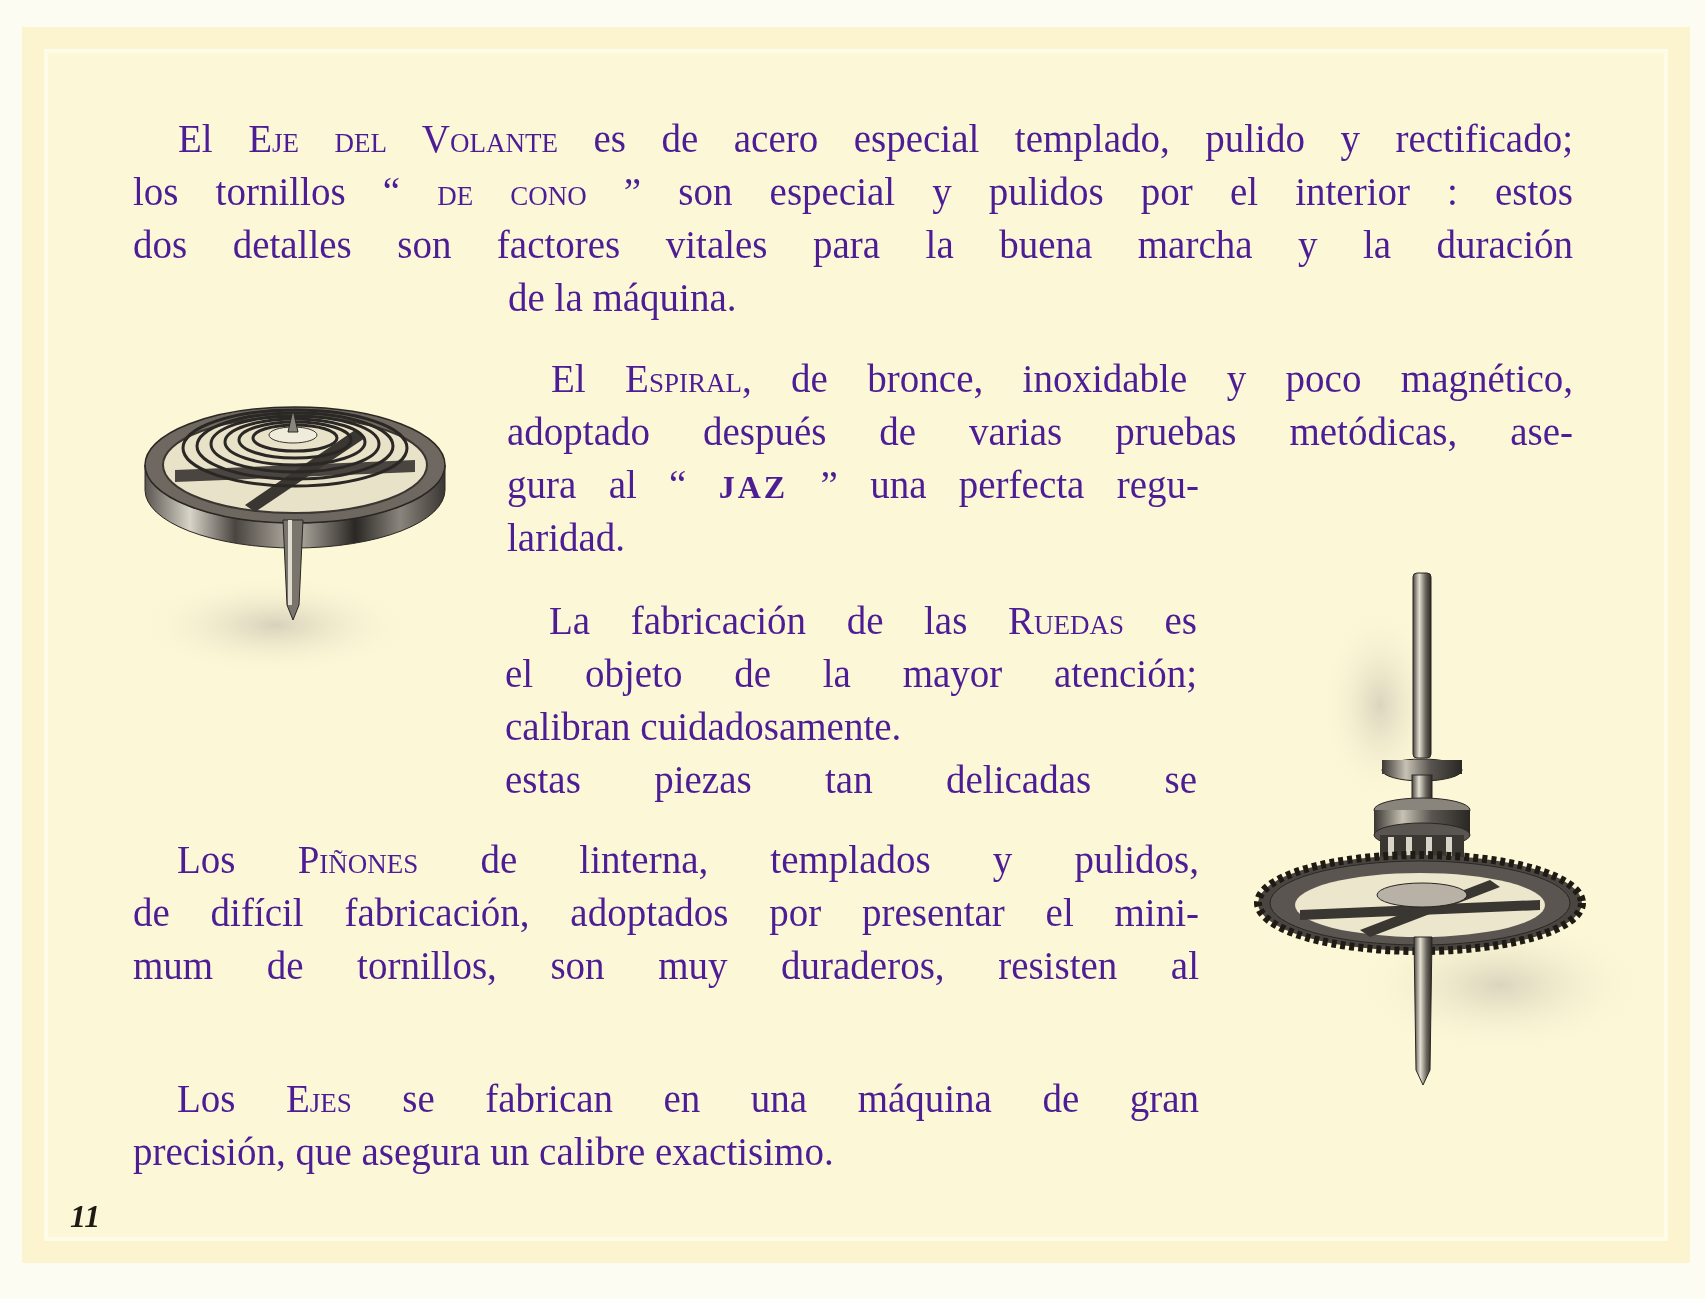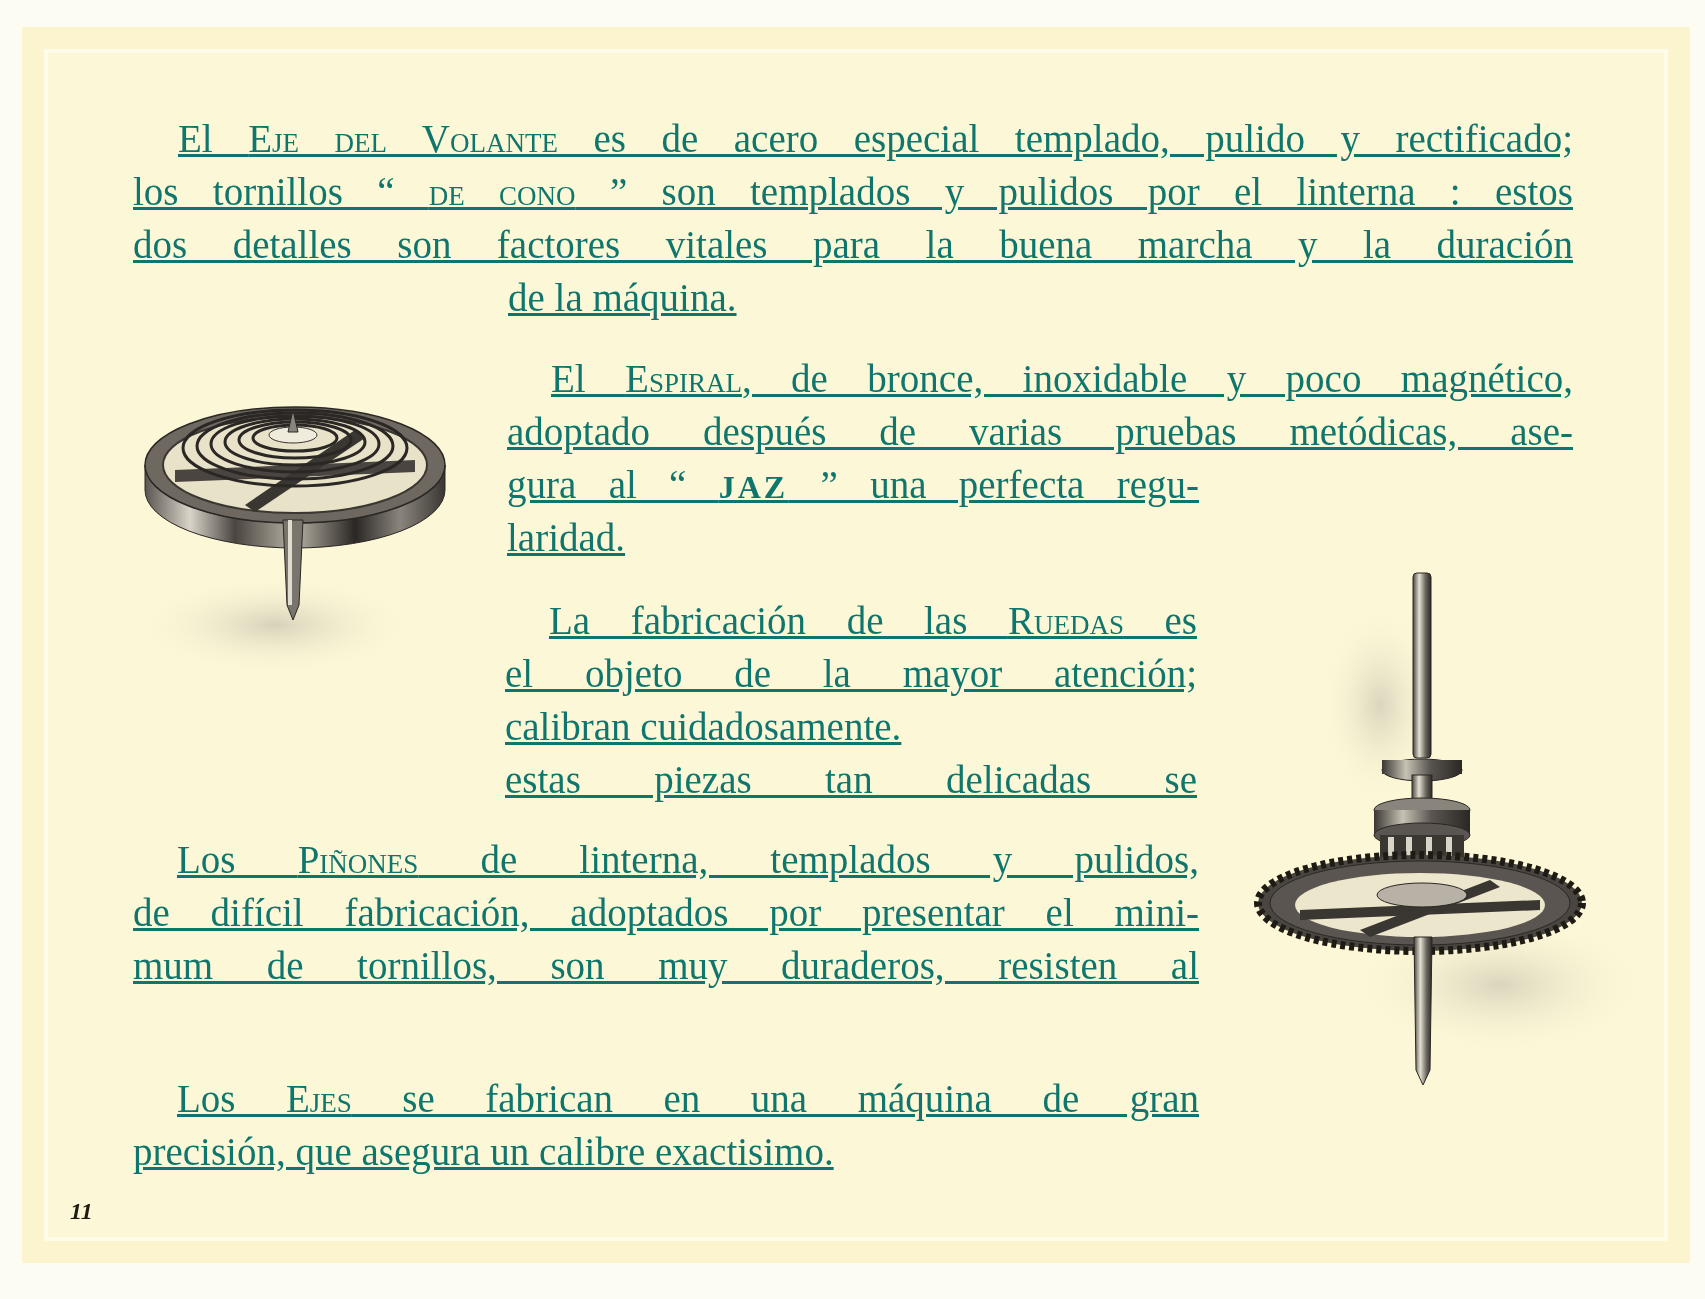--- a/index.html
+++ b/index.html
@@ -18,44 +18,43 @@
       border: 4px solid #fefbe9; box-sizing: border-box;
     }
     .page {
       position: absolute; left: 48px; top: 53px; width: 1616px; height: 1184px;
       background: #fcf7d6;
     }
     .txt {
       position: absolute;
       font-family: "Liberation Serif", "DejaVu Serif", serif;
       font-size: 39px; line-height: 53px;
-      color: #0f766e;
+      color: #4c1d95;
       white-space: nowrap;
-      text-decoration: underline;
     }
     .line { display: block; height: 53px; }
     .just { text-align: justify; text-align-last: justify; }
     .sc { font-variant: small-caps; }
     .jaz { font-weight: bold; letter-spacing: 3px; font-size: 32px; }
     .pnum {
       position: absolute; left: 70px; top: 1198px;
-      font-family: "Liberation Serif", serif; font-size: 24px; font-style: italic; font-weight: bold;
+      font-family: "Liberation Serif", serif; font-size: 32px; font-style: italic; font-weight: bold;
     }
     .illus { position: absolute; }
   </style>
 </head>
 <body>
 
 <div class="frame"></div>
 <div class="inner-line"></div>
 <div class="page"></div>
 
 <div class="txt" style="left:133px; top:112px; width:1440px;">
   <span class="line just" style="padding-left:45px; width:1395px;"><span>El </span><span class="sc">Eje del Volante</span><span> es de acero especial templado, pulido y rectificado;</span></span>
-  <span class="line just" style="width:1440px;"><span>los tornillos  “ </span><span class="sc">de cono</span><span> ”  son  templados y pulidos por el linterna  :  estos</span></span>
+  <span class="line just" style="width:1440px;"><span>los tornillos  “ </span><span class="sc">de cono</span><span> ”  son  especial y pulidos por el interior  :  estos</span></span>
   <span class="line just" style="width:1440px;">dos detalles son factores vitales para la buena marcha y la duración</span>
   <span class="line" style="padding-left:375px;">de  la  máquina.</span>
 </div>
 
 <div class="txt" style="left:507px; top:352px; width:1066px;">
   <span class="line just" style="padding-left:44px; width:1022px;"><span>El </span><span class="sc">Espiral</span><span>, de bronce, inoxidable y poco magnético,</span></span>
   <span class="line just" style="width:1066px;">adoptado  después  de  varias  pruebas  metódicas,  ase-</span>
   <span class="line just" style="width:692px;"><span>gura al “ </span><span class="jaz">JAZ</span><span> ” una perfecta regu-</span></span>
   <span class="line">laridad.</span>
 </div>

